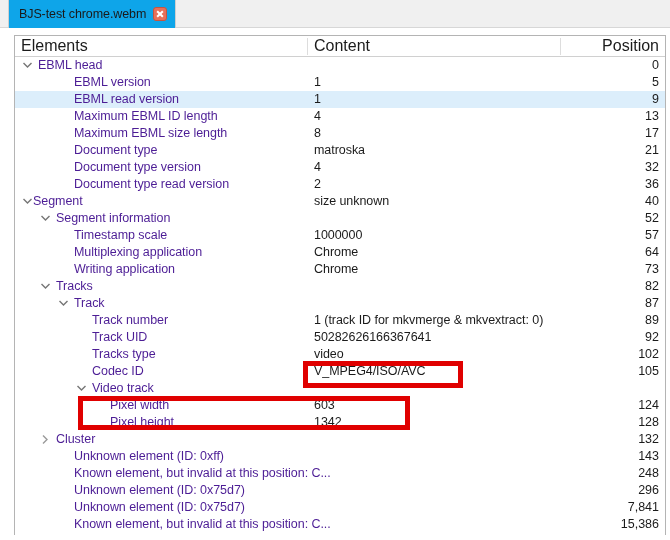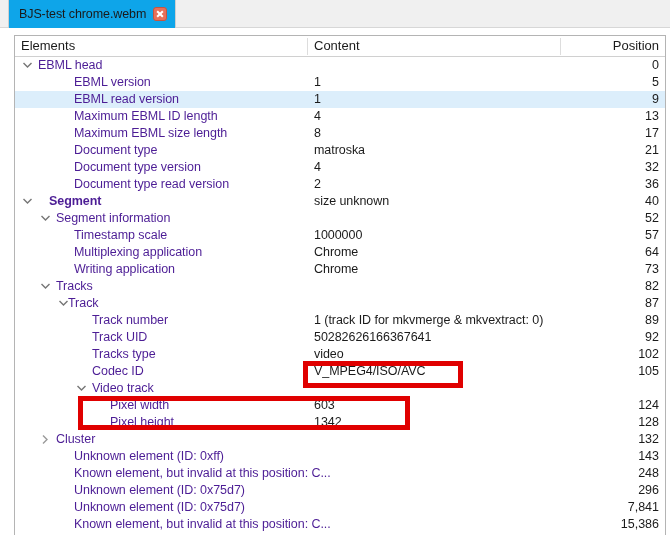--- a/index.html
+++ b/index.html
@@ -109,21 +109,21 @@
     height: 21px;
     background: #ffffff;
     border-bottom: 1px solid #d0d0d0;
     box-sizing: border-box;
   }
   .hdr-cell {
     position: absolute;
     top: 0;
     height: 20px;
     line-height: 20px;
-    font-size: 13px;
+    font-size: 16px;
     color: #1b1b1b;
     white-space: nowrap;
     overflow: hidden;
   }
   .hdr-elements { left: 6px; }
   .hdr-content  { left: 299px; }
   .hdr-position { left: 440px; width: 204px; text-align: right; }
   .hdr-sep {
     position: absolute;
     top: 2px;
@@ -262,21 +262,21 @@
           <span class="cell-label" style="left: 59px;">Document type read version</span>
           <span class="cell-content">2</span>
           <span class="cell-position">36</span>
         </div>
         <div class="row">
           <span class="twisty" style="left: 6px;">
             <svg width="9" height="9" viewBox="0 0 9 9">
               <path d="M1 2.5 L4.5 6 L8 2.5" fill="none" stroke="#767676" stroke-width="1.4" stroke-linecap="square"></path>
             </svg>
           </span>
-          <span class="cell-label" style="left: 34px; font-weight: bold;">Segment</span>
+          <span class="cell-label" style="left: 18px;">Segment</span>
           <span class="cell-content">size unknown</span>
           <span class="cell-position">40</span>
         </div>
         <div class="row">
           <span class="twisty" style="left: 24px;">
             <svg width="9" height="9" viewBox="0 0 9 9">
               <path d="M1 2.5 L4.5 6 L8 2.5" fill="none" stroke="#767676" stroke-width="1.4" stroke-linecap="square"></path>
             </svg>
           </span>
           <span class="cell-label" style="left: 41px;">Segment information</span>
@@ -305,21 +305,21 @@
           </span>
           <span class="cell-label" style="left: 41px;">Tracks</span>
           <span class="cell-position">82</span>
         </div>
         <div class="row">
           <span class="twisty" style="left: 42px;">
             <svg width="9" height="9" viewBox="0 0 9 9">
               <path d="M1 2.5 L4.5 6 L8 2.5" fill="none" stroke="#767676" stroke-width="1.4" stroke-linecap="square"></path>
             </svg>
           </span>
-          <span class="cell-label" style="left: 53px;">Track</span>
+          <span class="cell-label" style="left: 59px;">Track</span>
           <span class="cell-position">87</span>
         </div>
         <div class="row">
           <span class="cell-label" style="left: 77px;">Track number</span>
           <span class="cell-content">1 (track ID for mkvmerge &amp; mkvextract: 0)</span>
           <span class="cell-position">89</span>
         </div>
         <div class="row">
           <span class="cell-label" style="left: 77px;">Track UID</span>
           <span class="cell-content">50282626166367641</span>

